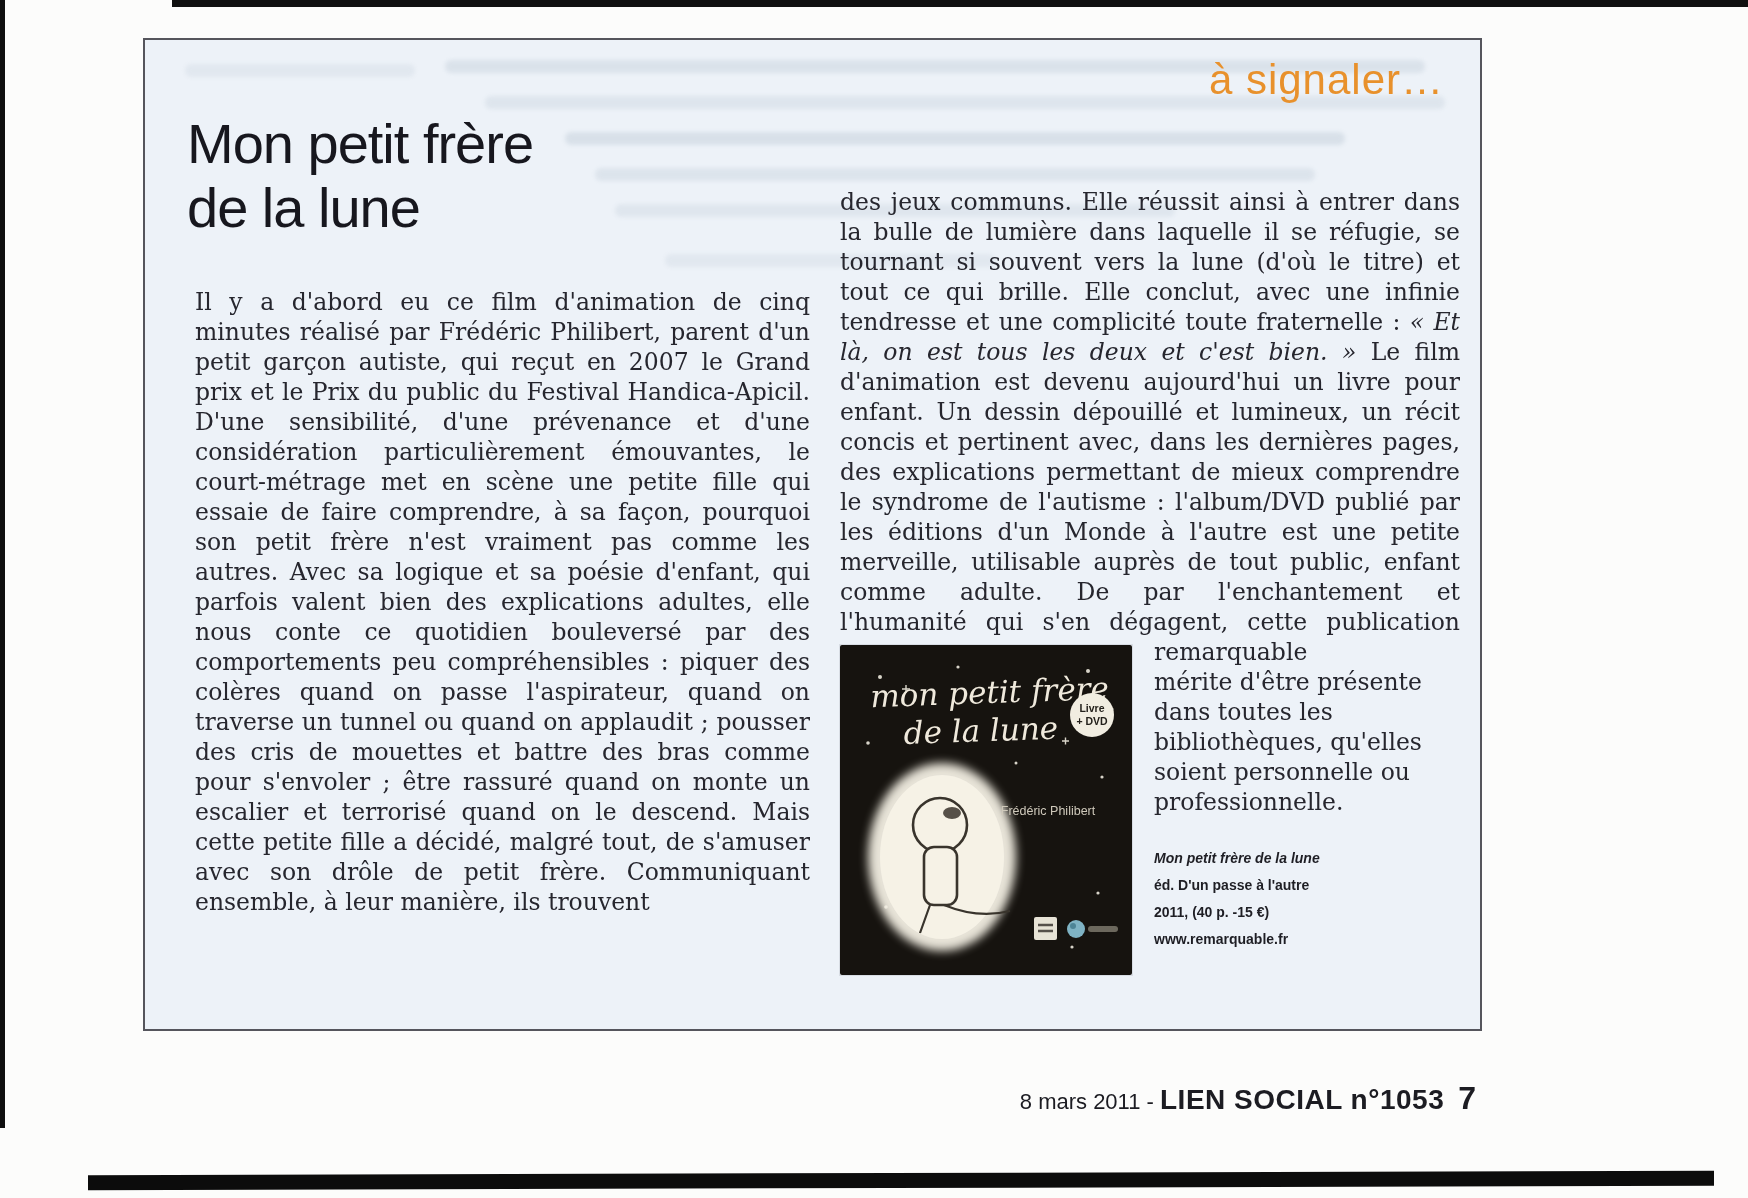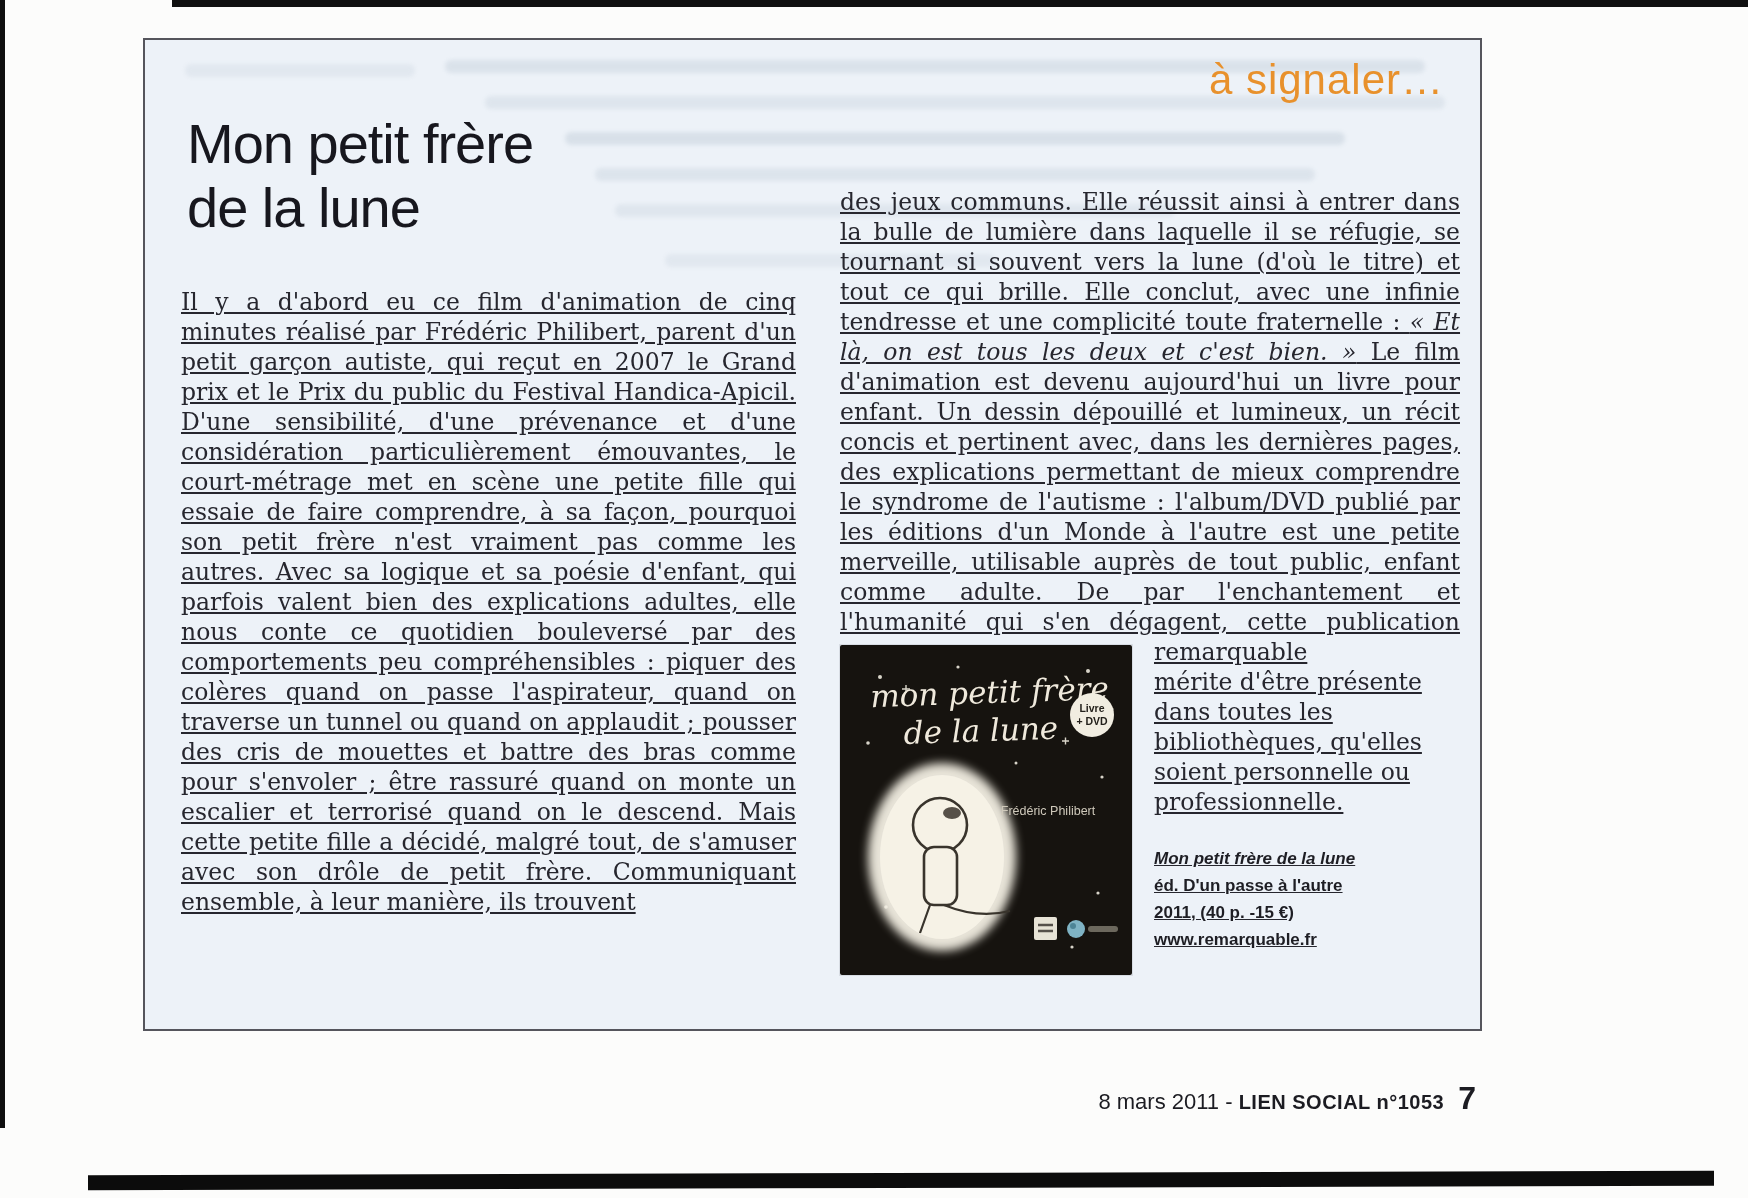--- a/index.html
+++ b/index.html
@@ -32,42 +32,41 @@
   .title {
     position:absolute; left:42px; top:72px;
     font-size:56px; line-height:64px; font-weight:500; color:#17171e;
     letter-spacing:-1px;
   }
 
   .body-text {
     font-family:"DejaVu Serif", serif;
     font-size:23.5px; line-height:30px; color:#26262e;
     text-align:justify;
-    text-decoration:underline;
   }
-  .col-left  { position:absolute; left:36px;  top:247px; width:615px; }
+  .col-left  { position:absolute; left:50px;  top:247px; width:615px; }
   .col-right { position:absolute; left:695px; top:147px; width:620px; }
   .col-right em { font-style:italic; }
 
   .cover-wrap { float:left; width:292px; margin:8px 22px 6px 0; }
   .cover-svg  { display:block; box-shadow:0 0 0 1px #d8dde4; }
 
   .wrap-text { text-align:left;padding-left:32px; }
 
   .caption {
     margin-top:28px; font-family:"Liberation Sans", sans-serif;
-    font-size:17px; line-height:27px; color:#1e1e24; font-weight:bold;padding-left:27px;
+    font-size:14px; line-height:27px; color:#1e1e24; font-weight:bold;padding-left:27px;
   }
   .caption .cap-title { font-style:italic; }
 
   .footer {
     position:absolute; top:1080px; left:0; right:272px;
     text-align:right; color:#1c1c22; font-size:22px;
   }
-  .footer .mag { font-weight:bold; font-size:20px; letter-spacing:.5px; }
+  .footer .mag { font-weight:bold; font-size:28px; letter-spacing:.5px; }
   .footer .pagenum { font-weight:bold; font-size:32px; margin-left:14px; }
 </style>
 </head>
 <body>
 
 <div class="scan">
 
   <div class="edge-left"></div>
   <div class="edge-top"></div>
   <div class="edge-bottom"></div>

